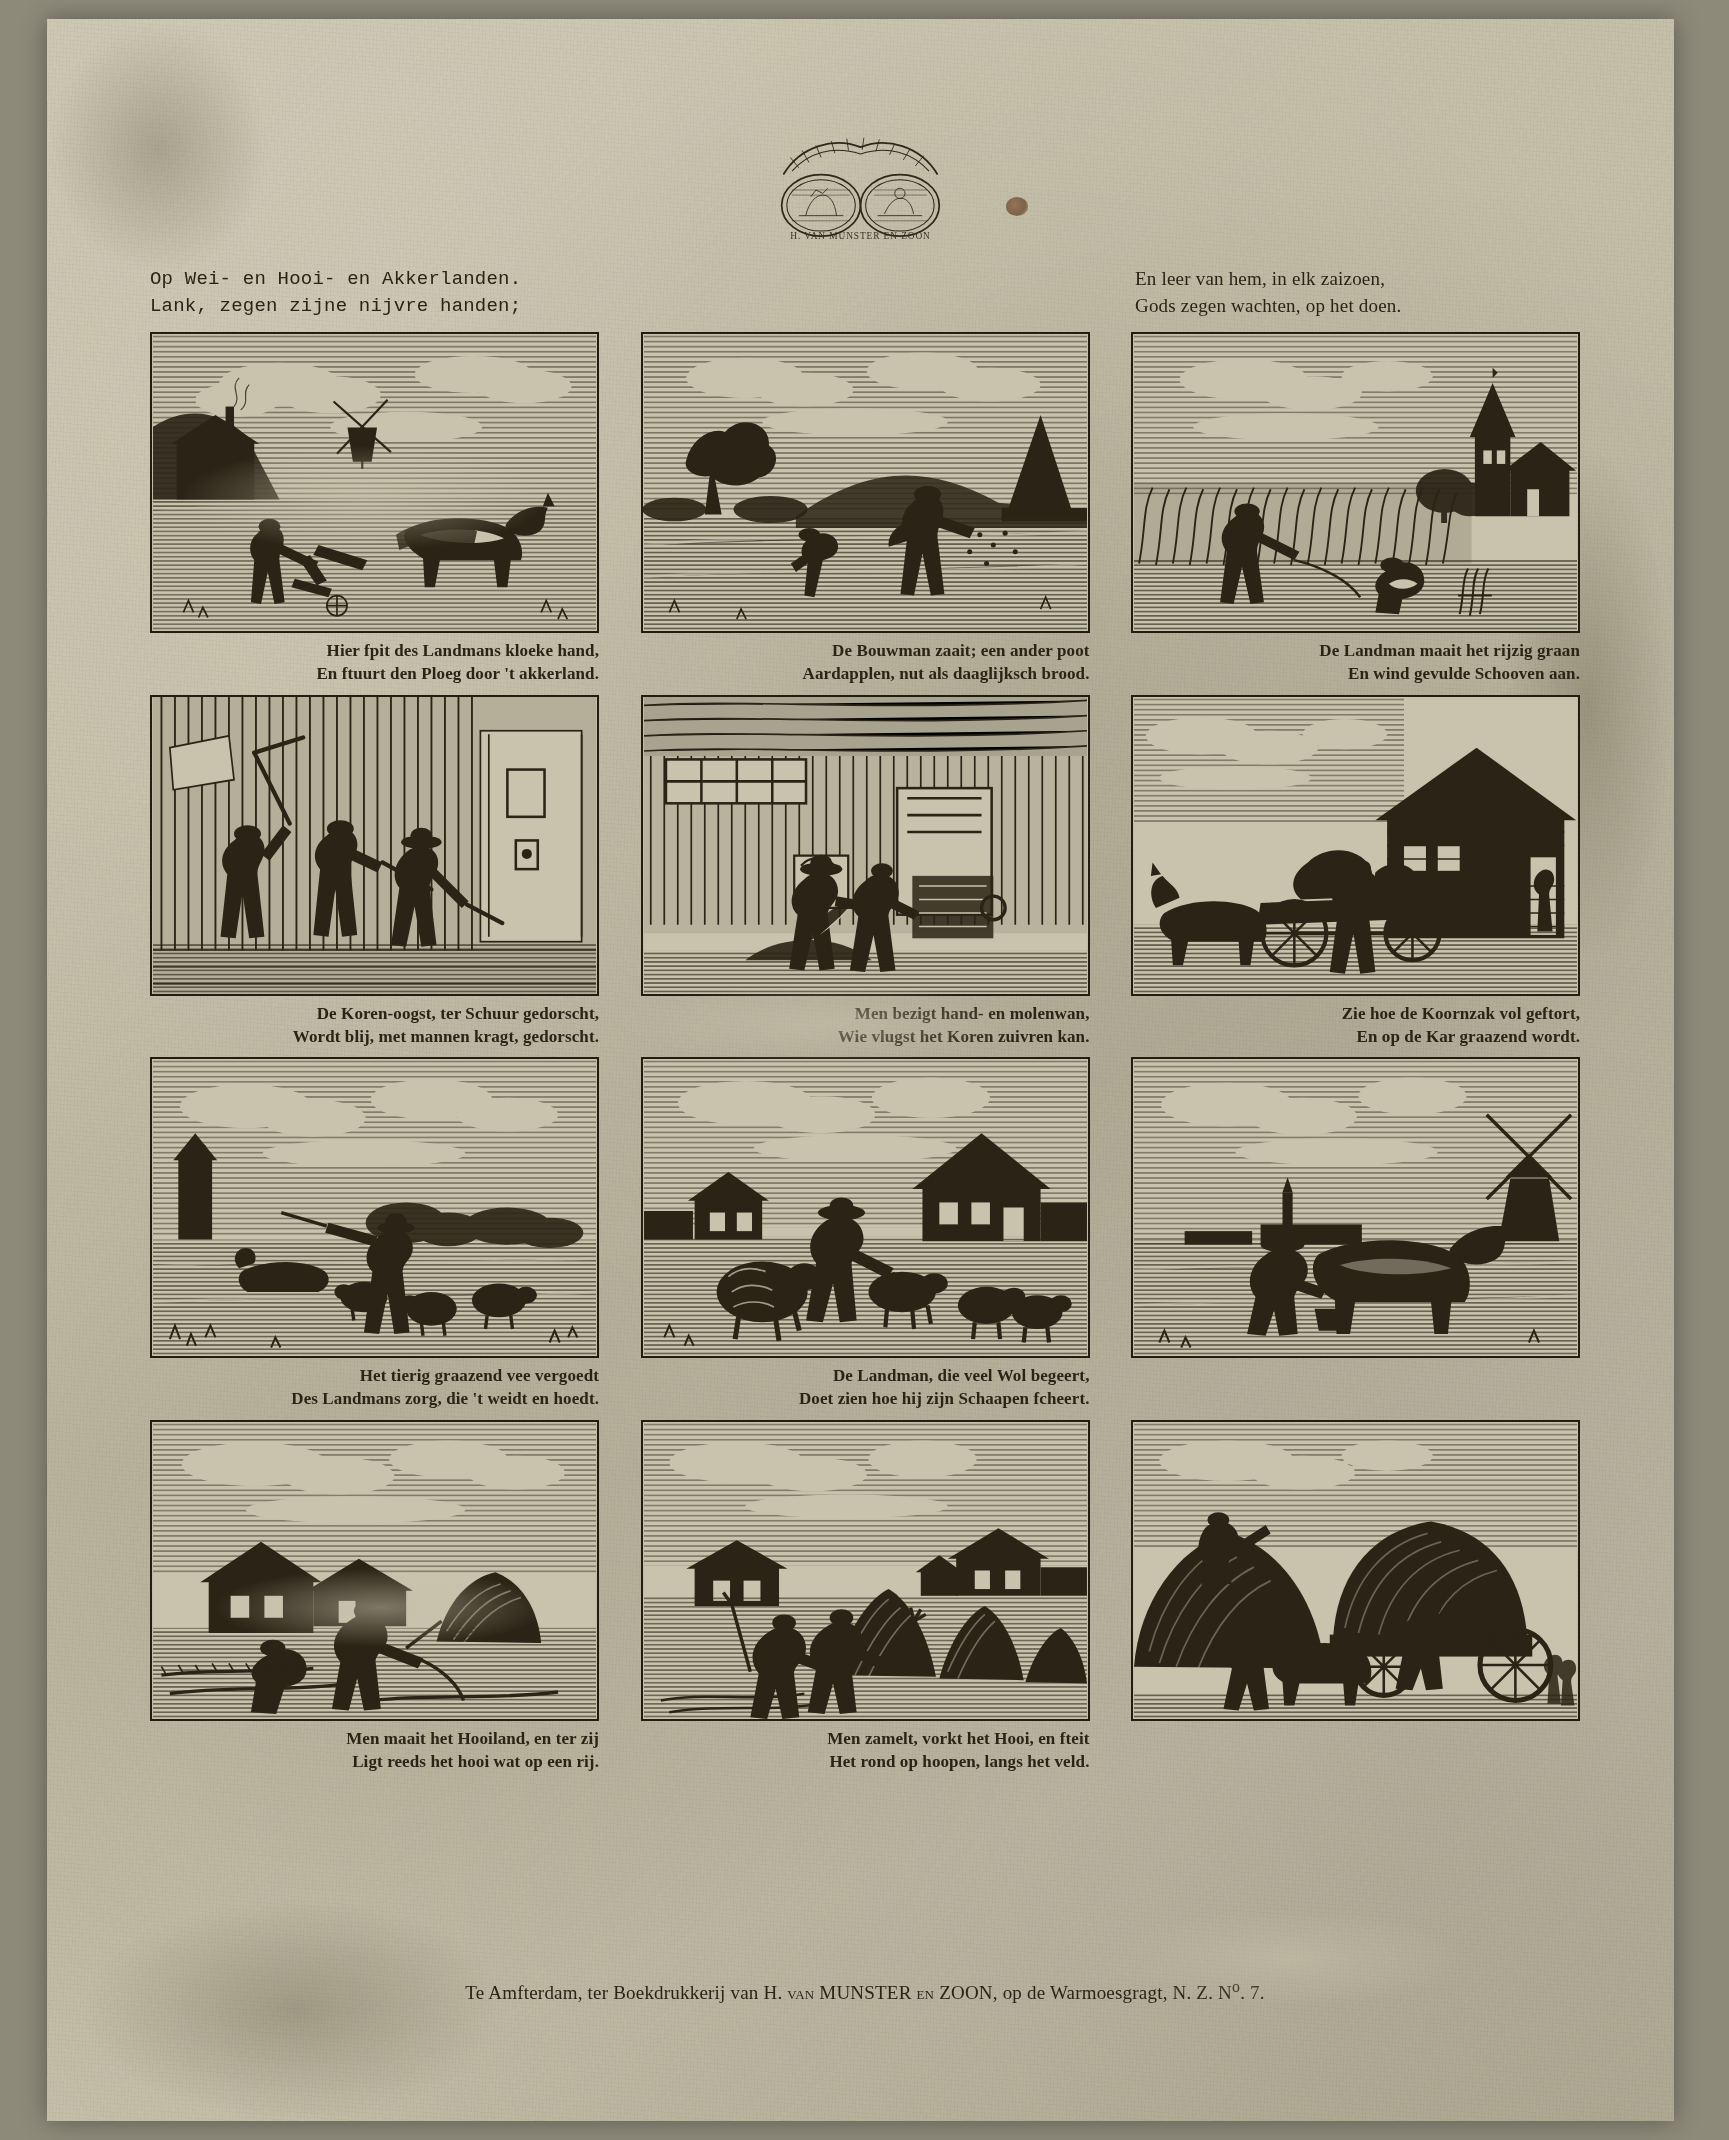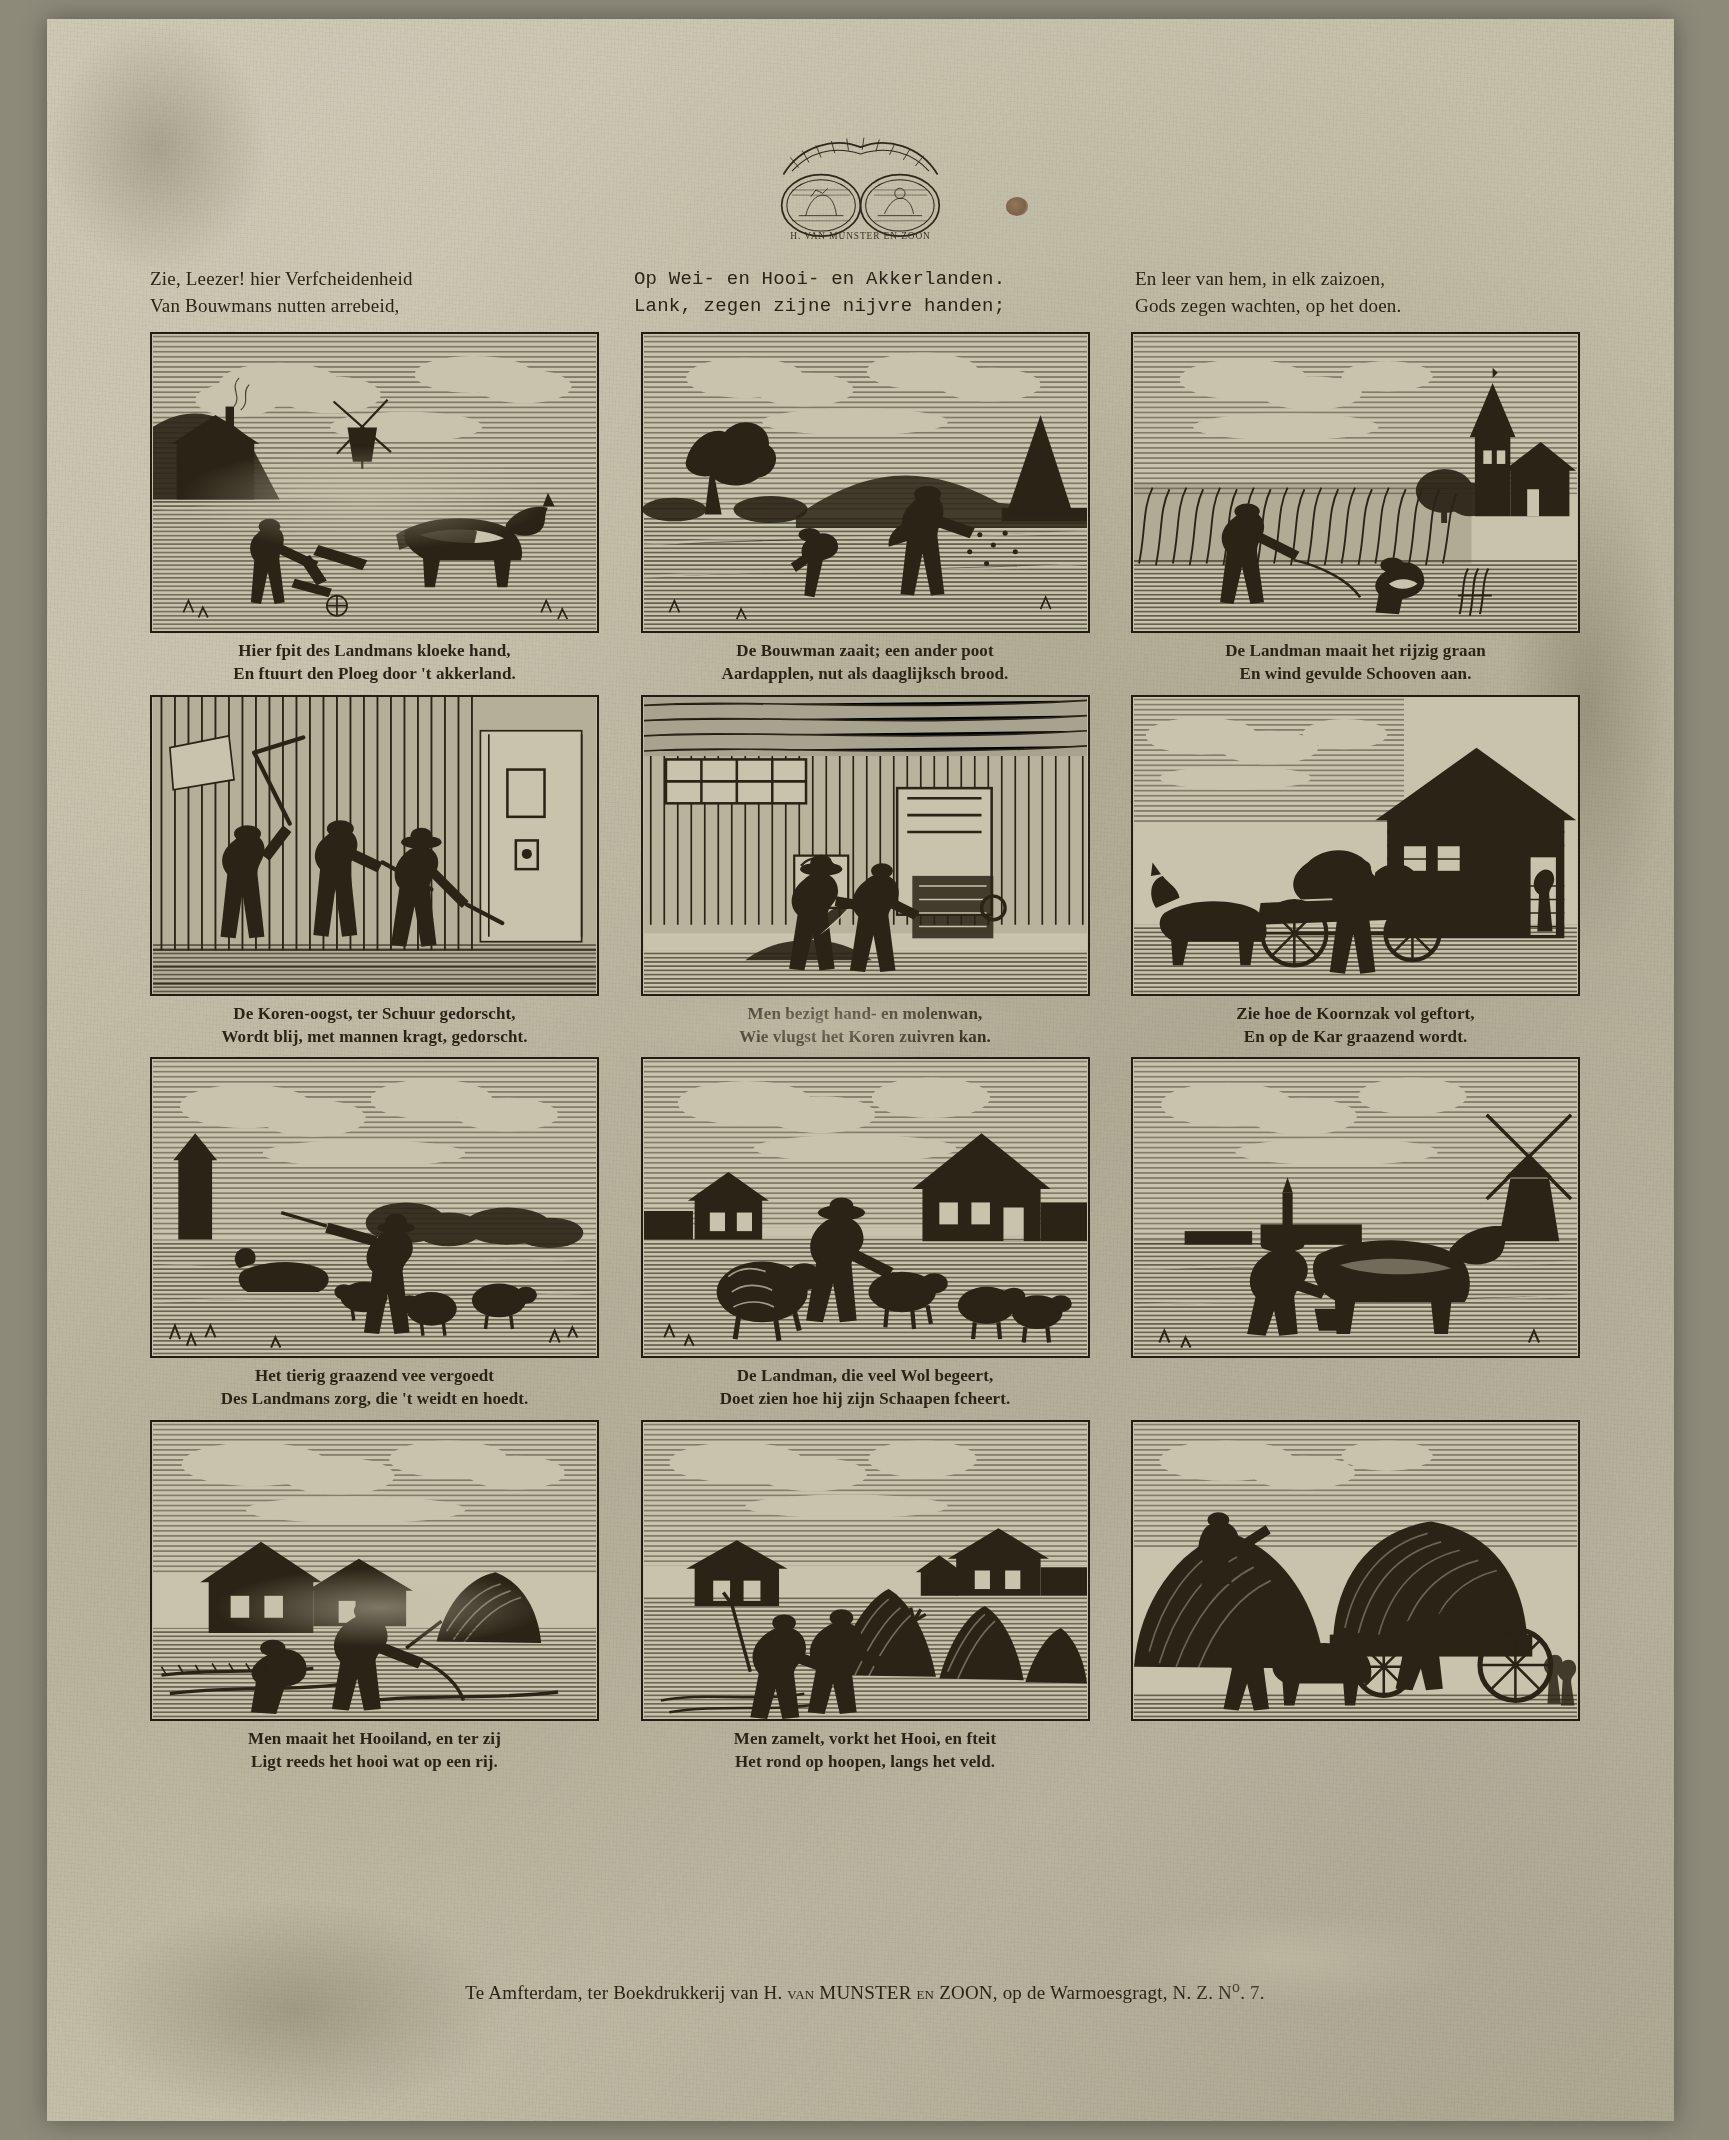--- a/index.html
+++ b/index.html
@@ -125,21 +125,21 @@
     width: 449px;
     height: 301px;
     background: #c2bda4;
     border: 2.6px solid #231c10;
     box-sizing: border-box;
     overflow: hidden;
   }
   .frame svg { display: block; width: 100%; height: 100%; }
   .caption {
     margin-top: 6px;
-    text-align: center;
+    text-align: right;
     font-size: 17px;
     line-height: 1.38;
     color: #2b2414;
     font-weight: bold;
     letter-spacing: 0.1px;
   }
   .caption div { white-space: nowrap; }
 
   
   #imprint {
@@ -197,24 +197,20 @@
           <g stroke-width="0.7" opacity="0.8">
             <path d="M70,70 h68 M70,76 h68 M70,106 h68 M166,70 h62 M166,76 h62 M166,106 h62"></path>
           </g>
         </g>
       </svg>
       <div class="vign-label">H. VAN MUNSTER EN ZOON</div>
     </div>
     <div class="ink-blob"></div>
 
     <div id="verses">
-      <div class="verse col1">
-        <div>Zie, Leezer! hier Verfcheidenheid</div>
-        <div>Van Bouwmans nutten arrebeid,</div>
-      </div>
       <div class="verse col2">
         <div>Op Wei- en Hooi- en Akkerlanden.</div>
         <div>Lank, zegen zijne nijvre handen;</div>
       </div>
       <div class="verse col3">
         <div>En leer van hem, in elk zaizoen,</div>
         <div>Gods zegen wachten, op het doen.</div>
       </div>
     </div>
 

